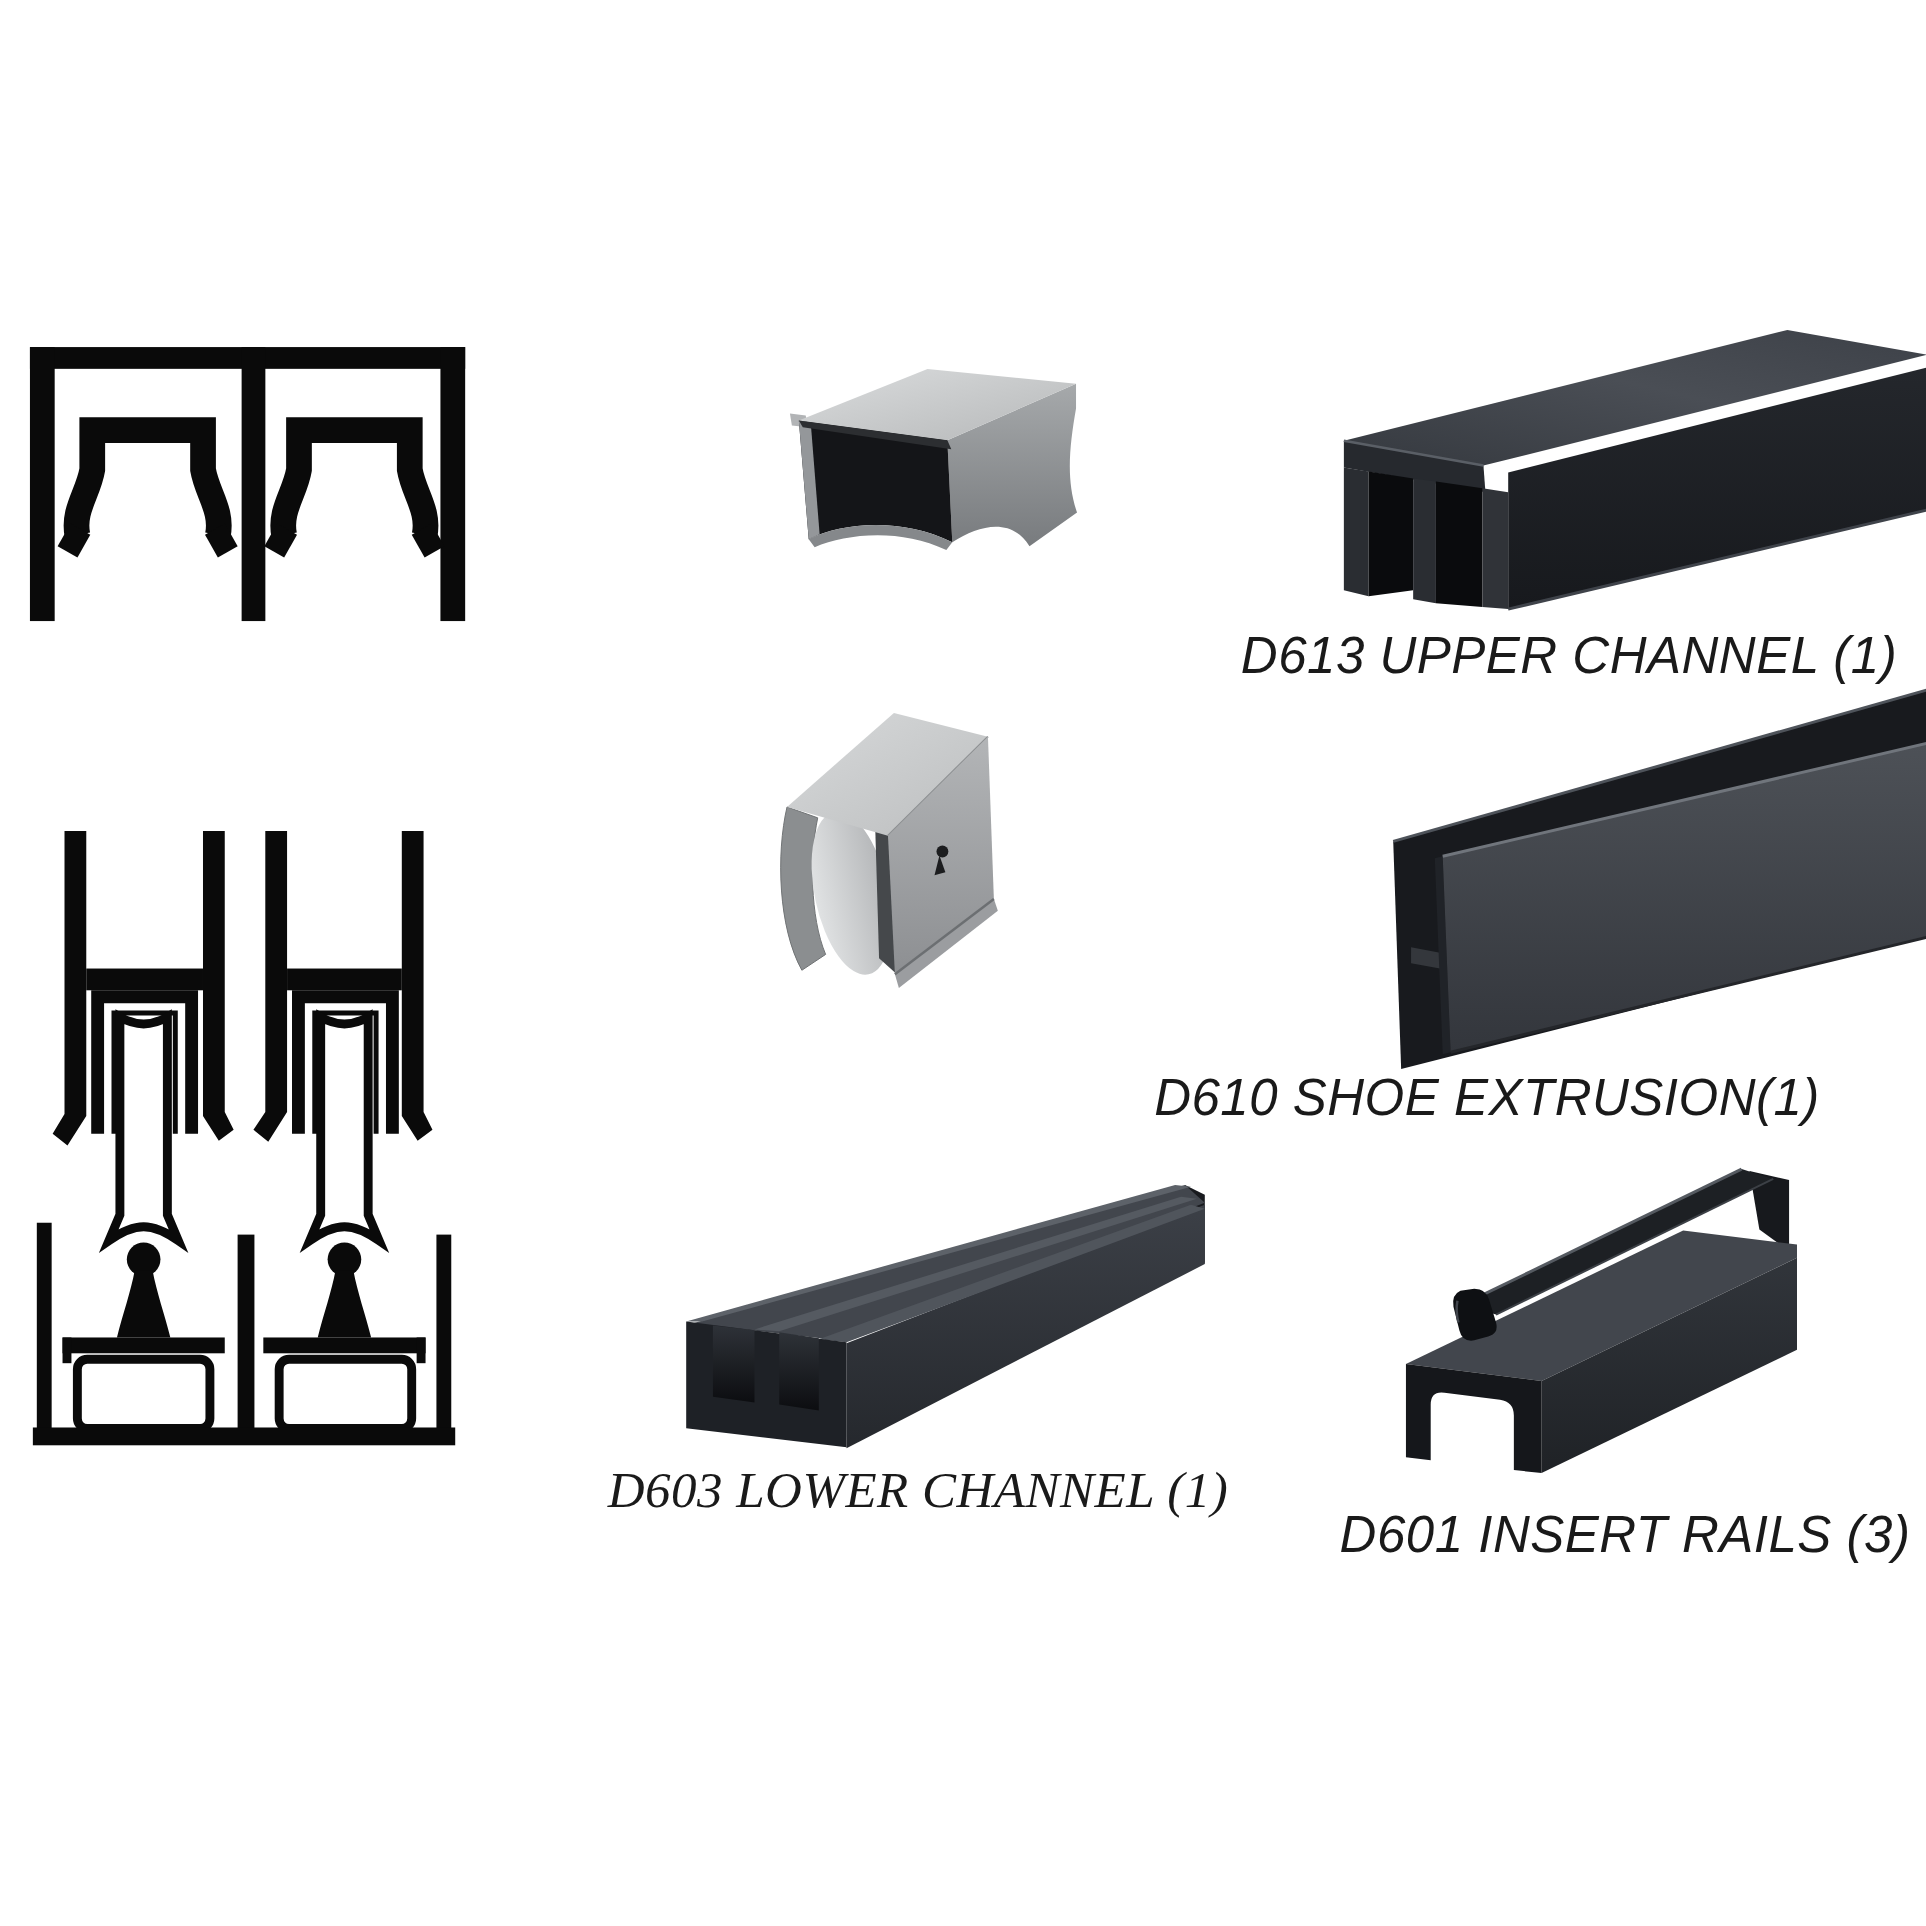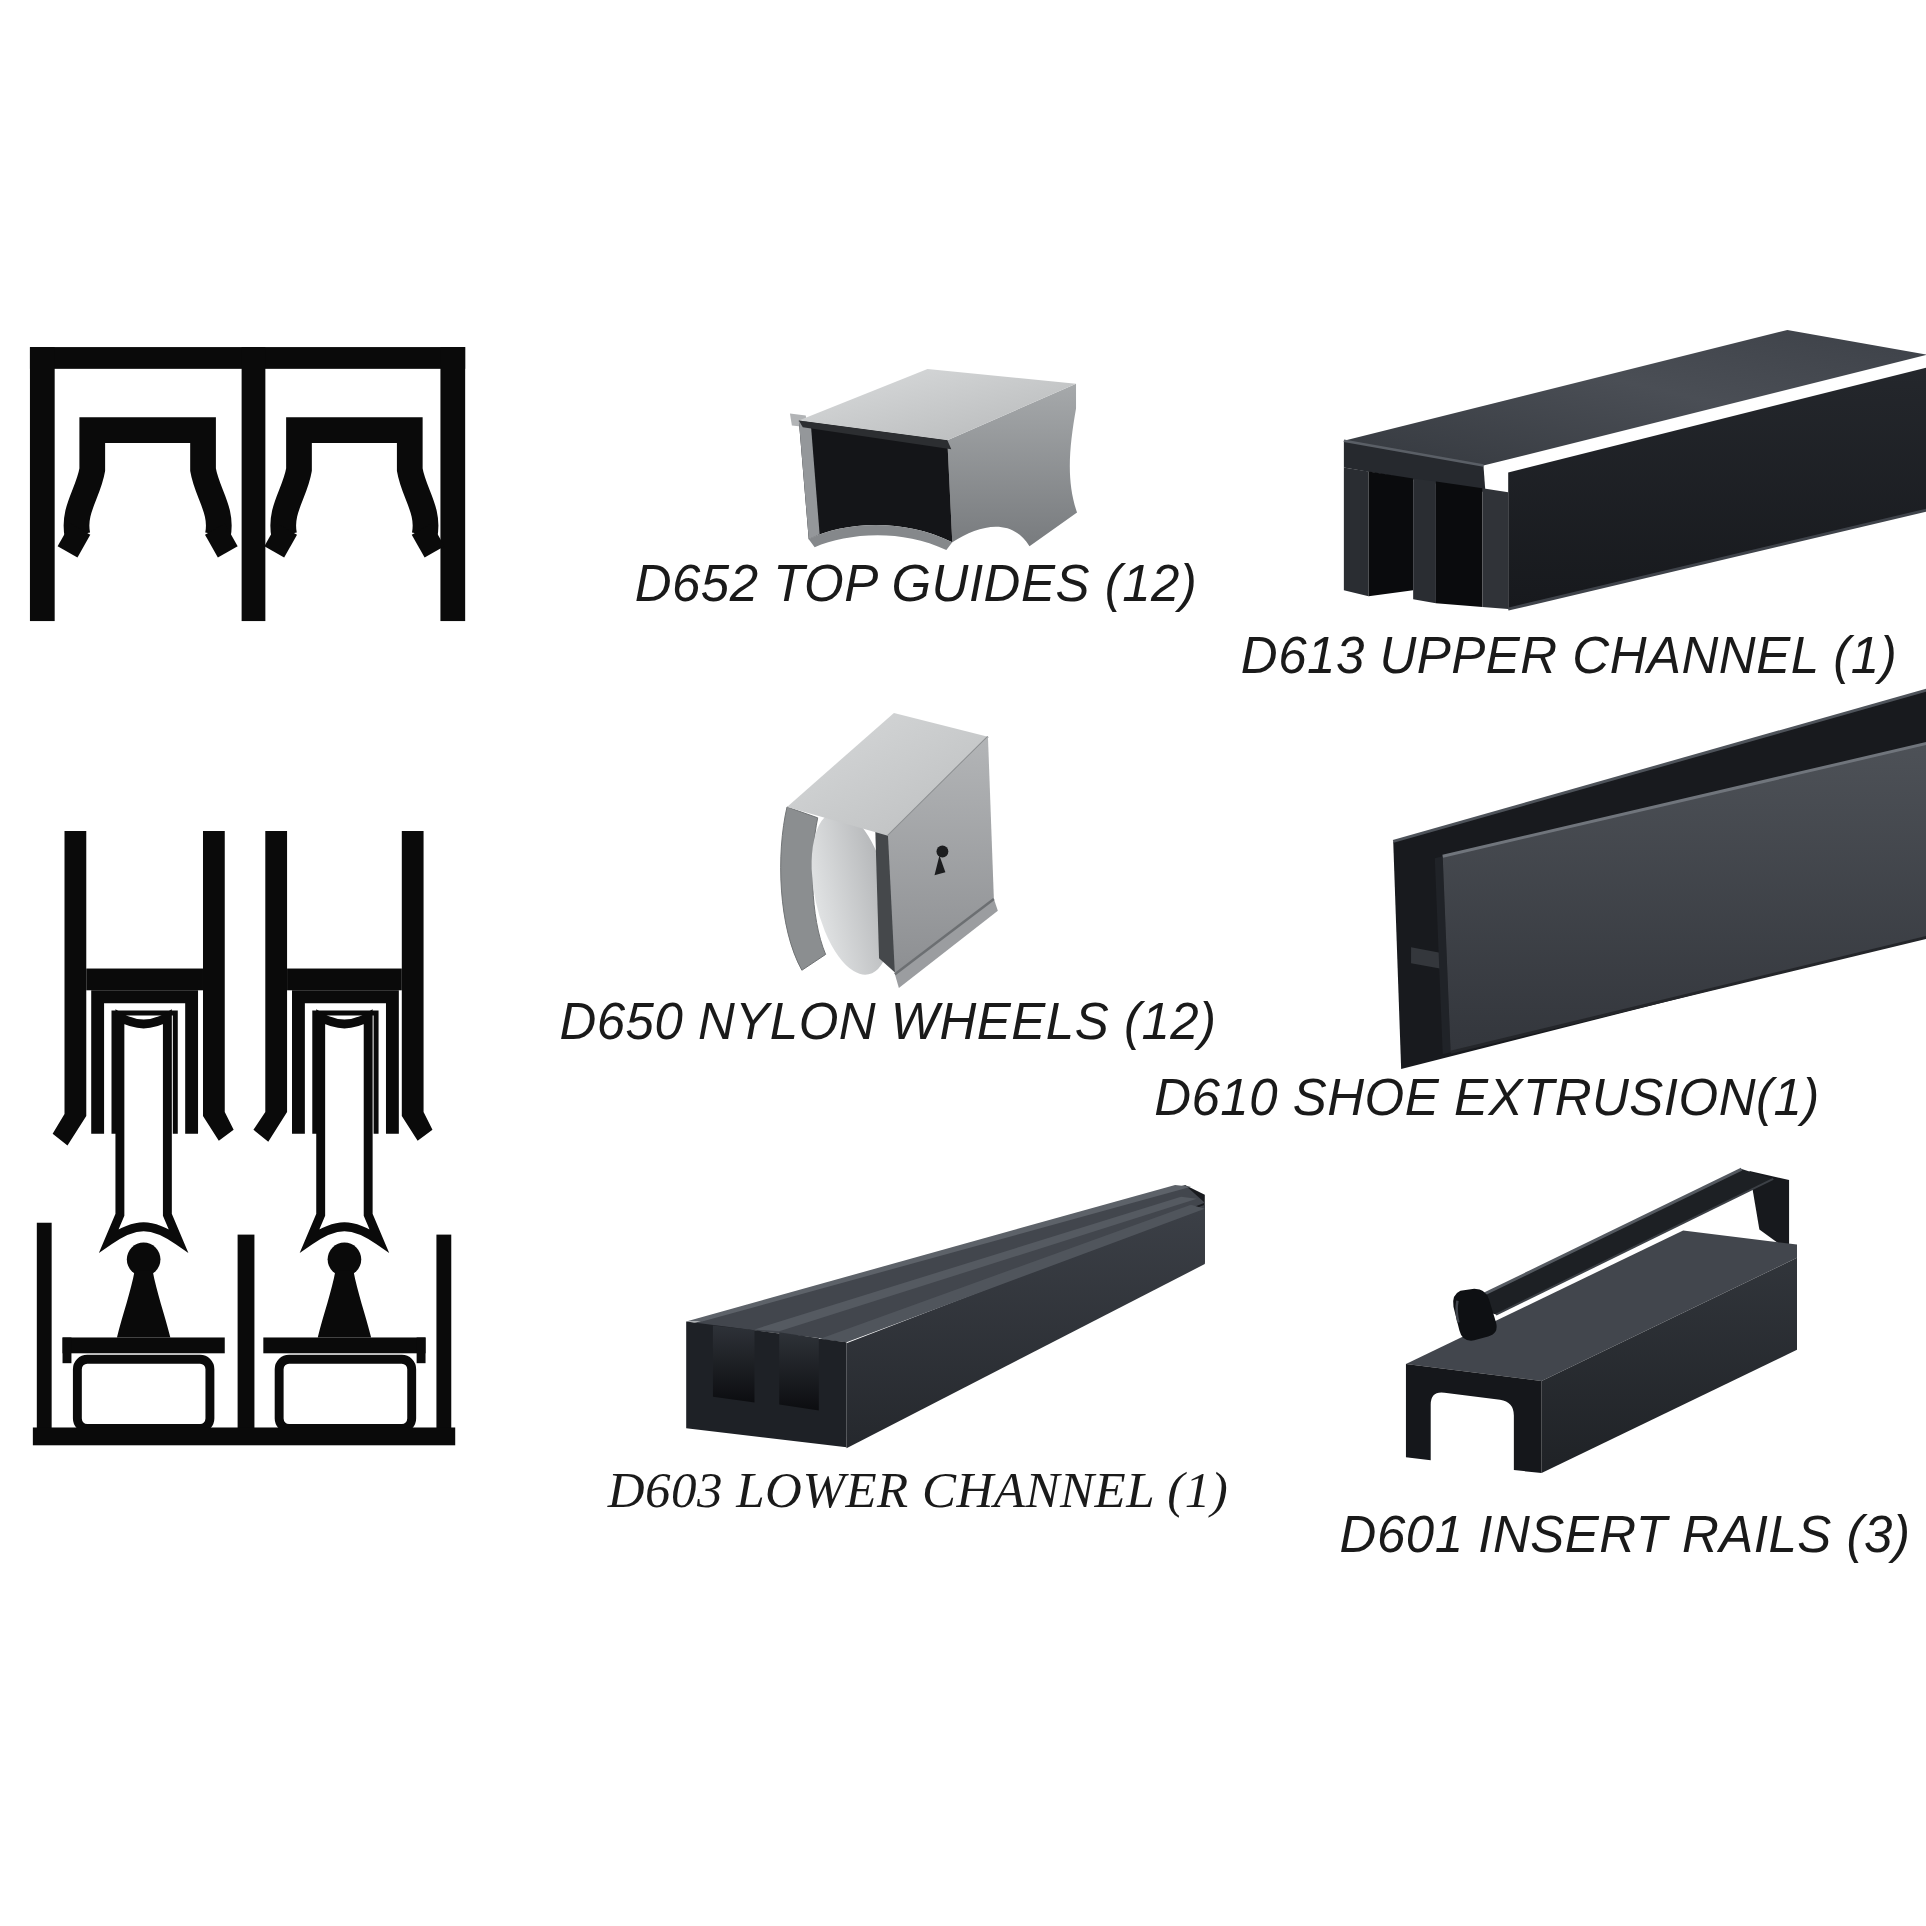--- a/index.html
+++ b/index.html
@@ -77,21 +77,20 @@
       <polygon points="17,120 158,145 160,172 17,147" fill="#26292e"></polygon>
       <polygon points="17,147 42,151 42,277 17,271" fill="#2a2d32"></polygon>
       <polygon points="42,151 87,158 87,271 42,277" fill="#0a0b0d"></polygon>
       <polygon points="87,158 110,161 110,284 87,280" fill="#2a2d32"></polygon>
       <polygon points="110,161 157,168 157,288 110,284" fill="#0a0b0d"></polygon>
       <polygon points="157,168 183,172 183,290 157,288" fill="#303338"></polygon>
       <line x1="17" y1="120" x2="158" y2="145" stroke="#5a5f66" stroke-width="2.5"></line>
     </svg>
   </div>
 
-  <div class="part-label" style="left:916px;top:554px;">D652 TOP GUIDES (12)</div>
   <div class="part-label" style="left:1539px;top:626px;margin-left:30px;">D613 UPPER CHANNEL (1)</div>
 
   <div class="art" style="left:20px;top:827px;width:455px;height:653px;">
     <svg width="455" height="653" viewBox="0 0 460 660">
 
       <g>
         <path d="M45,4 L67,4 L67,292 L48,322 L33,310 L45,290 Z" fill="#0a0a0a"></path>
         <path d="M185,4 L207,4 L207,288 L216,306 L201,317 L185,292 Z" fill="#0a0a0a"></path>
         <rect x="67" y="143" width="118" height="22" fill="#0a0a0a"></rect>
         <path d="M72,165 L180,165 L180,310 L167,310 L167,178 L85,178 L85,310 L72,310 Z" fill="#0a0a0a"></path>
@@ -169,21 +168,20 @@
       <polygon points="7,155 546,2 546,250 15,385" fill="#181a1e"></polygon>
       <line x1="7" y1="155" x2="546" y2="2" stroke="#4e535a" stroke-width="3"></line>
       <polygon points="25,262 57,268 57,284 25,278" fill="#34373c"></polygon>
       <polygon points="49,172 57,170 65,368 57,370" fill="#202328"></polygon>
       <polygon points="57,170 546,56 546,252 65,368" fill="url(#g610front)"></polygon>
       <line x1="57" y1="170" x2="546" y2="56" stroke="#70757c" stroke-width="3"></line>
       <line x1="65" y1="368" x2="546" y2="252" stroke="#24262a" stroke-width="3"></line>
     </svg>
   </div>
 
-  <div class="part-label" style="left:888px;top:992px;">D650 NYLON WHEELS (12)</div>
   <div class="part-label" style="left:1487px;top:1068px;">D610 SHOE EXTRUSION(1)</div>
 
   <div class="art" style="left:678px;top:1173px;width:535px;height:289px;">
     <svg width="535" height="289" viewBox="0 0 540 292">
       <defs>
         <linearGradient id="g603side" x1="0" y1="0" x2="0" y2="1">
           <stop offset="0" stop-color="#3c4047"></stop>
             <stop offset="1" stop-color="#25282d"></stop>
         </linearGradient>
         <linearGradient id="g603gap" x1="0" y1="0" x2="0" y2="1">

